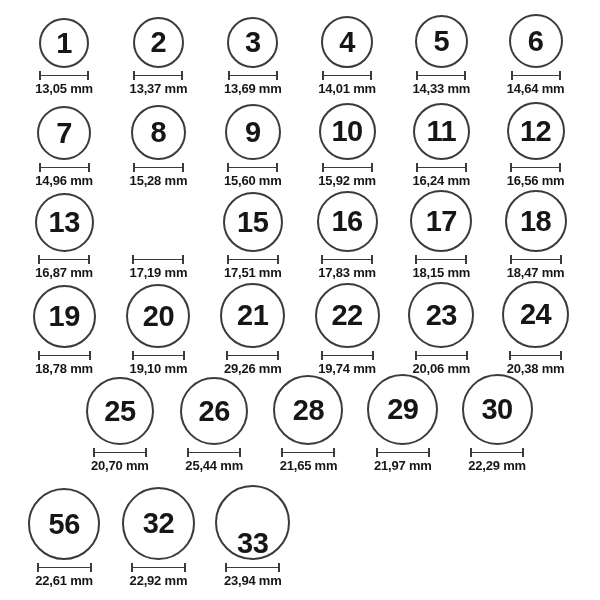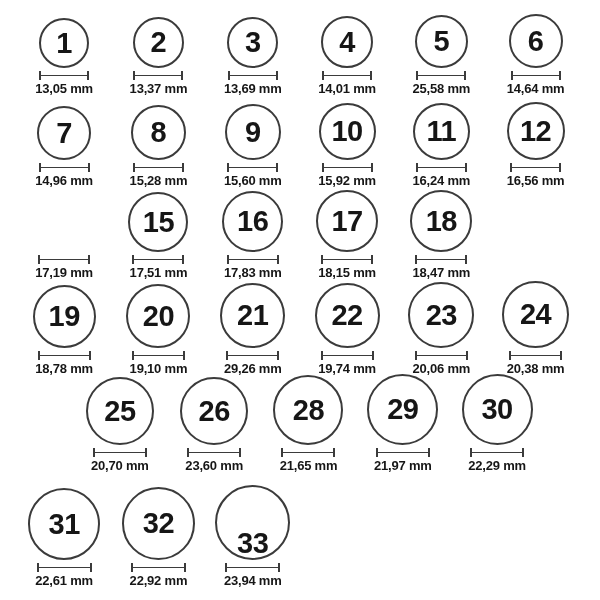--- a/index.html
+++ b/index.html
@@ -73,21 +73,21 @@
       <span class="num">4</span>
     </div>
     <div class="ruler" style="width: 50px;"></div>
     <div class="mm">14,01 mm</div>
   </div>
       <div class="cell">
     <div class="circle" style="width: 53px; height: 53px;">
       <span class="num">5</span>
     </div>
     <div class="ruler" style="width: 50px;"></div>
-    <div class="mm">25,58 mm</div>
+    <div class="mm">14,33 mm</div>
   </div>
       <div class="cell">
     <div class="circle" style="width: 54px; height: 54px;">
       <span class="num">6</span>
     </div>
     <div class="ruler" style="width: 50px;"></div>
     <div class="mm">14,64 mm</div>
   </div>
     </div>
     <div class="row" style="height: 92px;">
@@ -129,20 +129,27 @@
       <div class="cell">
     <div class="circle" style="width: 58px; height: 58px;">
       <span class="num">12</span>
     </div>
     <div class="ruler" style="width: 51px;"></div>
     <div class="mm">16,56 mm</div>
   </div>
     </div>
     <div class="row" style="height: 92px;">
       <div class="cell">
+    <div class="circle" style="width: 59px; height: 59px;">
+      <span class="num">13</span>
+    </div>
+    <div class="ruler" style="width: 52px;"></div>
+    <div class="mm">16,87 mm</div>
+  </div>
+      <div class="cell">
     <div class="ruler" style="width: 52px;"></div>
     <div class="mm">17,19 mm</div>
   </div>
       <div class="cell">
     <div class="circle" style="width: 60px; height: 60px;">
       <span class="num">15</span>
     </div>
     <div class="ruler" style="width: 52px;"></div>
     <div class="mm">17,51 mm</div>
   </div>
@@ -218,21 +225,21 @@
       <span class="num">25</span>
     </div>
     <div class="ruler" style="width: 54px;"></div>
     <div class="mm">20,70 mm</div>
   </div>
       <div class="cell">
     <div class="circle" style="width: 68px; height: 68px;">
       <span class="num">26</span>
     </div>
     <div class="ruler" style="width: 54px;"></div>
-    <div class="mm">23,60 mm</div>
+    <div class="mm">25,44 mm</div>
   </div>
       <div class="cell">
     <div class="circle" style="width: 70px; height: 70px;">
       <span class="num">28</span>
     </div>
     <div class="ruler" style="width: 54px;"></div>
     <div class="mm">21,65 mm</div>
   </div>
       <div class="cell">
     <div class="circle" style="width: 71px; height: 71px;">
@@ -245,21 +252,21 @@
     <div class="circle" style="width: 71px; height: 71px;">
       <span class="num">30</span>
     </div>
     <div class="ruler" style="width: 54px;"></div>
     <div class="mm">22,29 mm</div>
   </div>
     </div>
     <div class="row" style="height: 115px;">
       <div class="cell">
     <div class="circle" style="width: 72px; height: 72px;">
-      <span class="num">31</span>
+      <span class="num">56</span>
     </div>
     <div class="ruler" style="width: 55px;"></div>
     <div class="mm">22,61 mm</div>
   </div>
       <div class="cell">
     <div class="circle" style="width: 73px; height: 73px;">
       <span class="num">32</span>
     </div>
     <div class="ruler" style="width: 55px;"></div>
     <div class="mm">22,92 mm</div>

